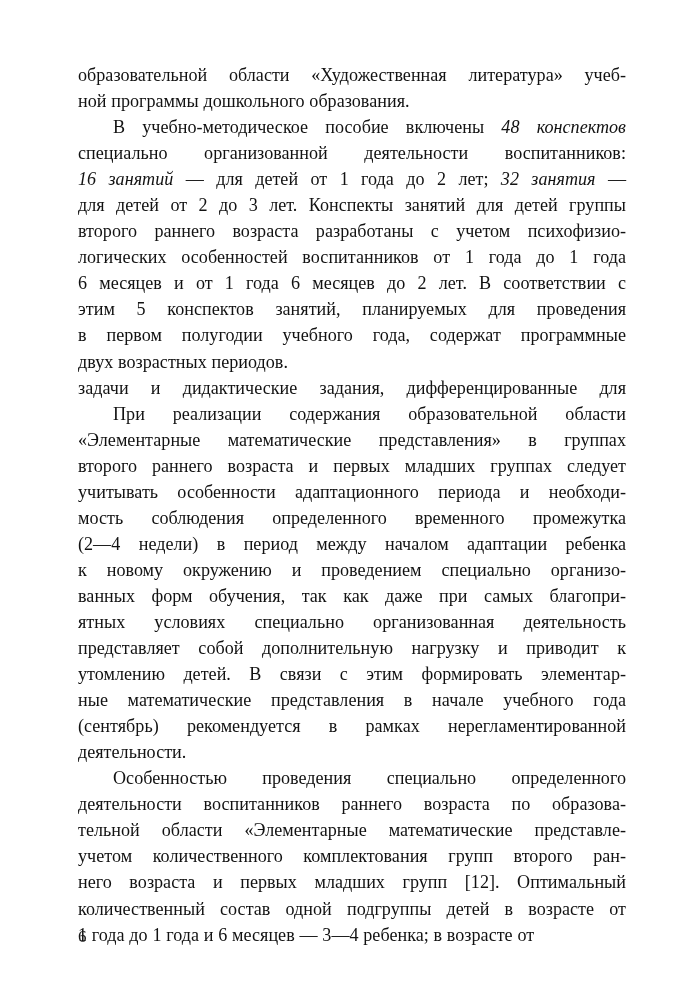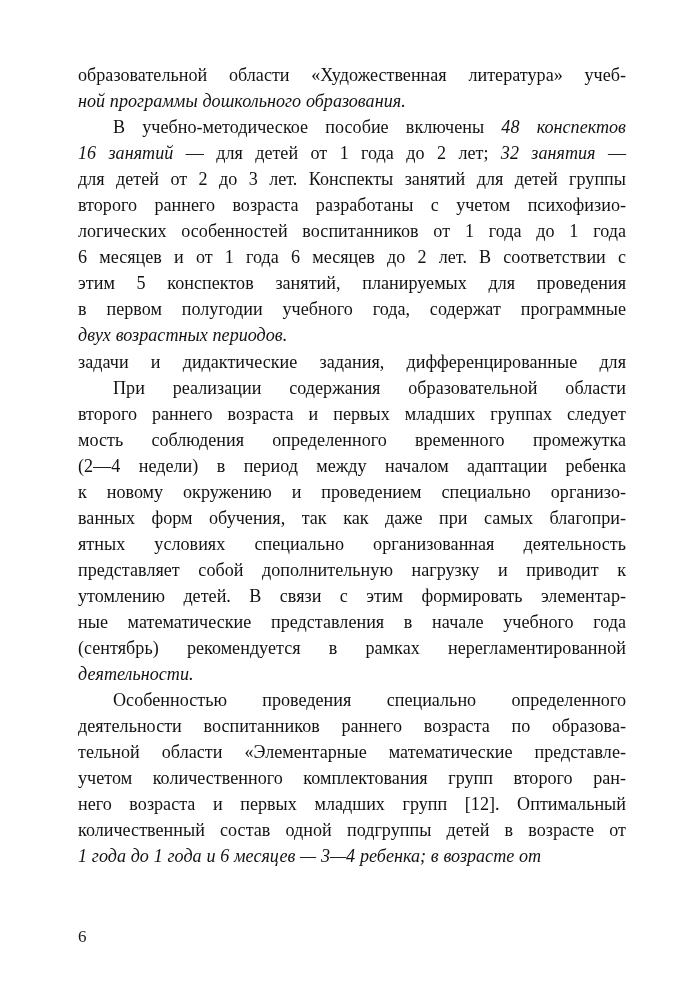--- a/index.html
+++ b/index.html
@@ -50,21 +50,20 @@
   
   .ln {
     display: block;
     text-align: justify;
     text-align-last: justify;
     white-space: pre-wrap;
   }
 
   .ln.last {
     text-align-last: left;
-    font-style: italic;
   }
 
   .ln.first-indent {
     text-indent: 35px;
   }
 
   .page-number {
     position: absolute;
     left: 78px;
     top: 927px;
@@ -81,34 +80,37 @@
 
   <div class="text-block">
 
     <p class="para">
       <span class="ln">образовательной области «Художественная литература» учеб-</span>
       <span class="ln last">ной программы дошкольного образования.</span>
     </p>
 
     <p class="para">
       <span class="ln first-indent">В учебно-методическое пособие включены <em>48 конспектов</em></span>
+      <span class="ln">специально организованной деятельности воспитанников:</span>
       <span class="ln"><em>16 занятий</em> — для детей от 1 года до 2 лет; <em>32 занятия</em> —</span>
       <span class="ln">для детей от 2 до 3 лет. Конспекты занятий для детей группы</span>
       <span class="ln">второго раннего возраста разработаны с учетом психофизио-</span>
       <span class="ln">логических особенностей воспитанников от 1 года до 1 года</span>
       <span class="ln">6 месяцев и от 1 года 6 месяцев до 2 лет. В соответствии с</span>
       <span class="ln">этим 5 конспектов занятий, планируемых для проведения</span>
       <span class="ln">в первом полугодии учебного года, содержат программные</span>
       <span class="ln last">двух возрастных периодов.</span>
       <span class="ln">задачи и дидактические задания, дифференцированные для</span>
     </p>
 
     <p class="para">
       <span class="ln first-indent">При реализации содержания образовательной области</span>
+      <span class="ln">«Элементарные математические представления» в группах</span>
       <span class="ln">второго раннего возраста и первых младших группах следует</span>
+      <span class="ln">учитывать особенности адаптационного периода и необходи-</span>
       <span class="ln">мость соблюдения определенного временного промежутка</span>
       <span class="ln">(2—4 недели) в период между началом адаптации ребенка</span>
       <span class="ln">к новому окружению и проведением специально организо-</span>
       <span class="ln">ванных форм обучения, так как даже при самых благопри-</span>
       <span class="ln">ятных условиях специально организованная деятельность</span>
       <span class="ln">представляет собой дополнительную нагрузку и приводит к</span>
       <span class="ln">утомлению детей. В связи с этим формировать элементар-</span>
       <span class="ln">ные математические представления в начале учебного года</span>
       <span class="ln">(сентябрь) рекомендуется в рамках нерегламентированной</span>
       <span class="ln last">деятельности.</span>

